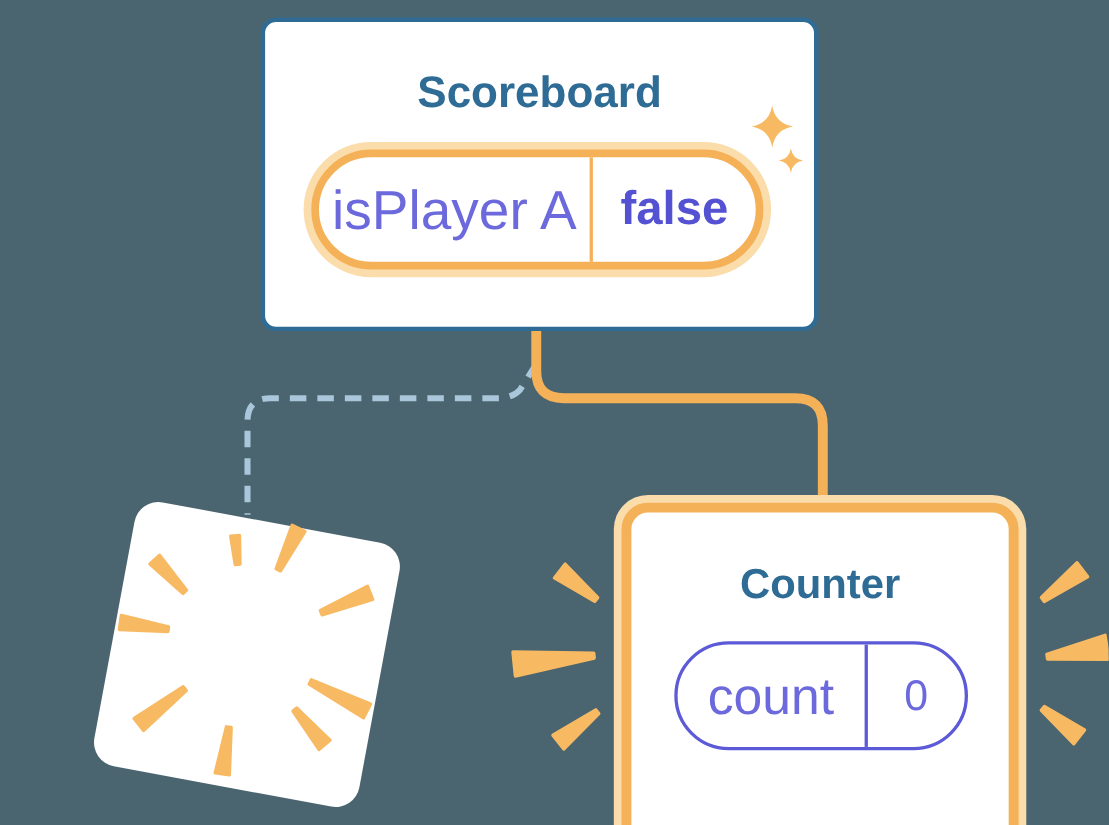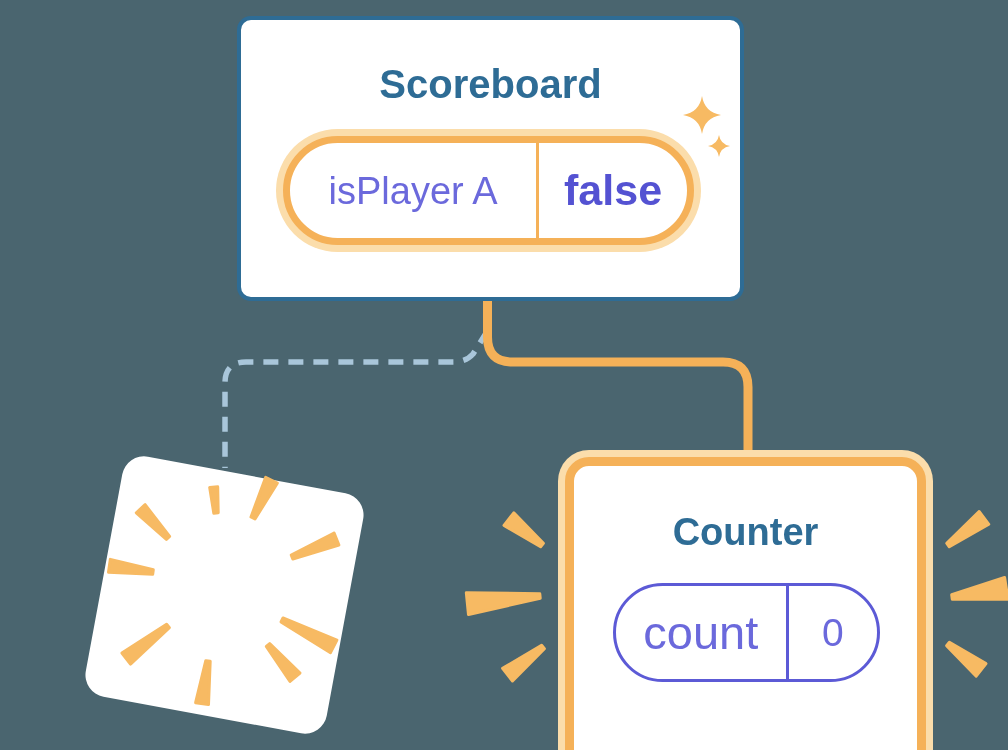--- a/index.html
+++ b/index.html
@@ -41,21 +41,21 @@
     box-sizing:border-box;
     border-radius:999px;
   }
   .pill-highlighted{
     left:42px;top:116px;width:411px;height:109px;
     border:7px solid var(--orange,#f5b158);
     box-shadow:0 0 0 7px var(--orange-light,#fbddab);
   }
   .pill-highlighted .pill-divider{width:3px;background:var(--orange,#f5b158);}
   .pill-seg{display:flex;align-items:center;justify-content:center;line-height:1;}
-  .pill-highlighted .seg-name{width:62%;font-size:38px;color:var(--purple-text,#6b69dc);}
+  .pill-highlighted .seg-name{width:62%;font-size:50px;color:var(--purple-text,#6b69dc);}
   .pill-highlighted .seg-value{flex:1;font-size:43px;font-weight:700;color:var(--purple-bold,#5452d2);}
 
   
   .destroyed{
     left:102px;top:473px;width:245px;height:244px;
     border-radius:22px;
     transform:rotate(10.5deg);
   }
 
   

